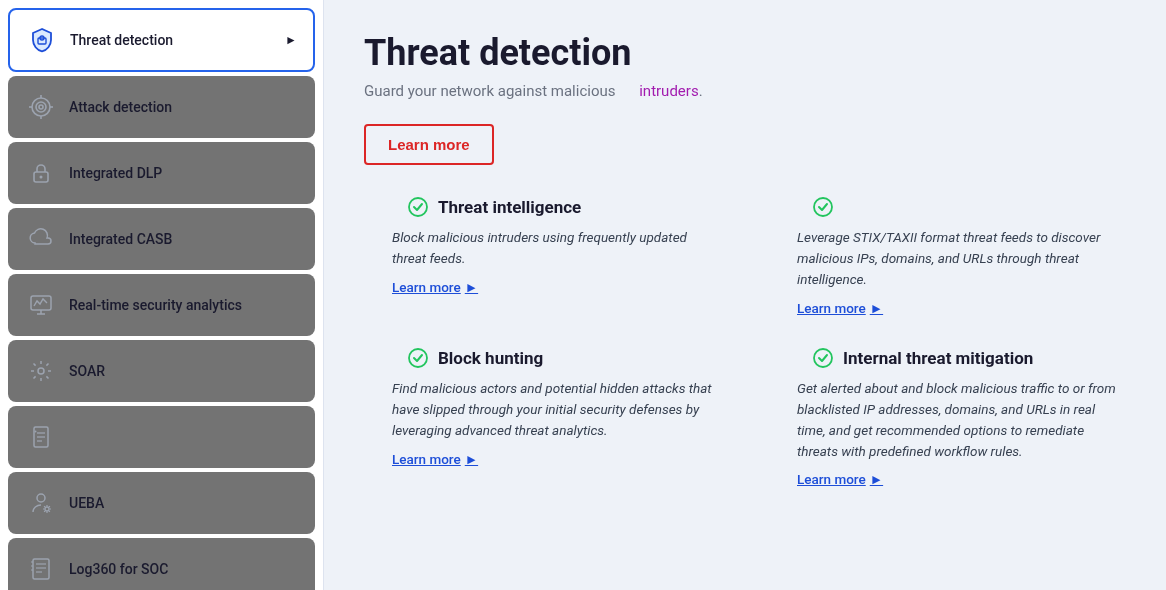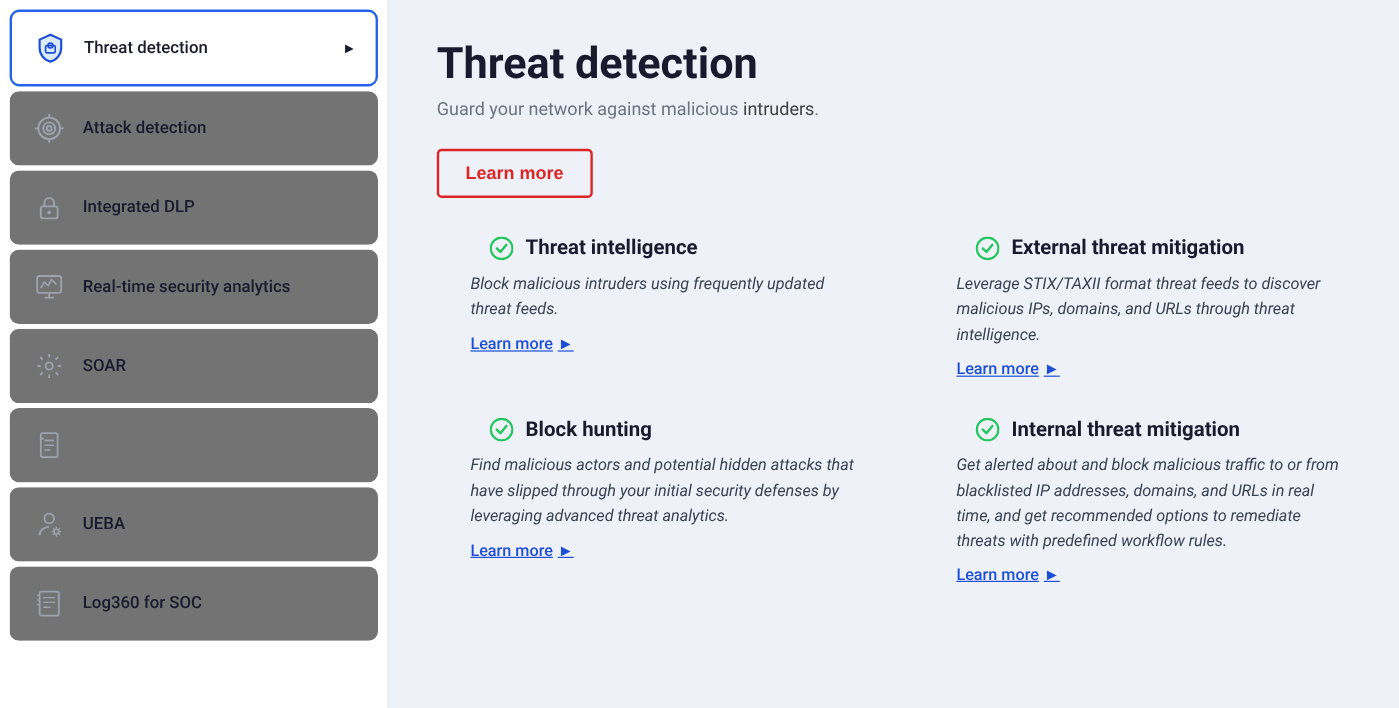--- a/index.html
+++ b/index.html
@@ -67,21 +67,22 @@
       font-weight: 700;
       color: #1a1a2e;
       margin-bottom: 8px;
     }
     .page-subtitle {
       font-size: 15px;
       color: #6b7280;
       margin-bottom: 24px;
     }
     .page-subtitle .highlight {
-      color: #404040;
+      color: #a21caf;
+      margin-left: 20px;
     }
     .learn-more-btn {
       display: inline-block;
       padding: 10px 22px;
       border: 2px solid #dc2626;
       border-radius: 4px;
       color: #dc2626;
       font-size: 15px;
       font-weight: 600;
       background: transparent;
@@ -172,20 +173,28 @@
     <span class="sidebar-icon">
       <svg width="28" height="28" viewBox="0 0 28 28" fill="none">
         <rect x="7" y="13" width="14" height="10" rx="2" stroke="#9ca3af" stroke-width="1.6" fill="none"></rect>
         <path d="M10 13v-3a4 4 0 018 0v3" stroke="#9ca3af" stroke-width="1.6" fill="none"></path>
         <circle cx="14" cy="18" r="1.5" fill="#9ca3af"></circle>
       </svg>
     </span>
     <span class="item-label">Integrated DLP</span>
   </div>
 
+  <div class="sidebar-item">
+    <span class="sidebar-icon">
+      <svg width="28" height="28" viewBox="0 0 28 28" fill="none">
+        <path d="M8 18a5 5 0 01-.5-9.95A6 6 0 0120 13h1a3 3 0 010 6H8z" stroke="#9ca3af" stroke-width="1.5" fill="none"></path>
+      </svg>
+    </span>
+    <span class="item-label">Integrated CASB</span>
+  </div>
 
   <div class="sidebar-item">
     <span class="sidebar-icon">
       <svg width="28" height="28" viewBox="0 0 28 28" fill="none">
         <rect x="4" y="5" width="20" height="14" rx="2" stroke="#9ca3af" stroke-width="1.5" fill="none"></rect>
         <line x1="10" y1="23" x2="18" y2="23" stroke="#9ca3af" stroke-width="1.5"></line>
         <line x1="14" y1="19" x2="14" y2="23" stroke="#9ca3af" stroke-width="1.5"></line>
         <polyline points="7,15 10,10 13,13 16,8 20,12" stroke="#9ca3af" stroke-width="1.4" fill="none"></polyline>
       </svg>
     </span>
@@ -273,21 +282,20 @@
     </div>
 
     <div class="feature-card">
       <div class="feature-title-row">
         <span class="check-icon">
             <svg width="20" height="20" viewBox="0 0 20 20" fill="none">
               <circle cx="10" cy="10" r="9" stroke="#22c55e" stroke-width="1.8" fill="none"></circle>
   <polyline points="6,10 9,13 14,7" stroke="#22c55e" stroke-width="2" fill="none" stroke-linecap="round" stroke-linejoin="round"></polyline>
             </svg>
           </span>
-        <span class="feature-title">External threat mitigation</span>
       </div>
       <p class="feature-desc">Leverage STIX/TAXII format threat feeds to discover malicious IPs, domains, and URLs through threat intelligence.</p>
       <a class="feature-link">
         <span>Learn more</span>
         <span>►</span>
       </a>
     </div>
 
     <div class="feature-card">
       <div class="feature-title-row">

